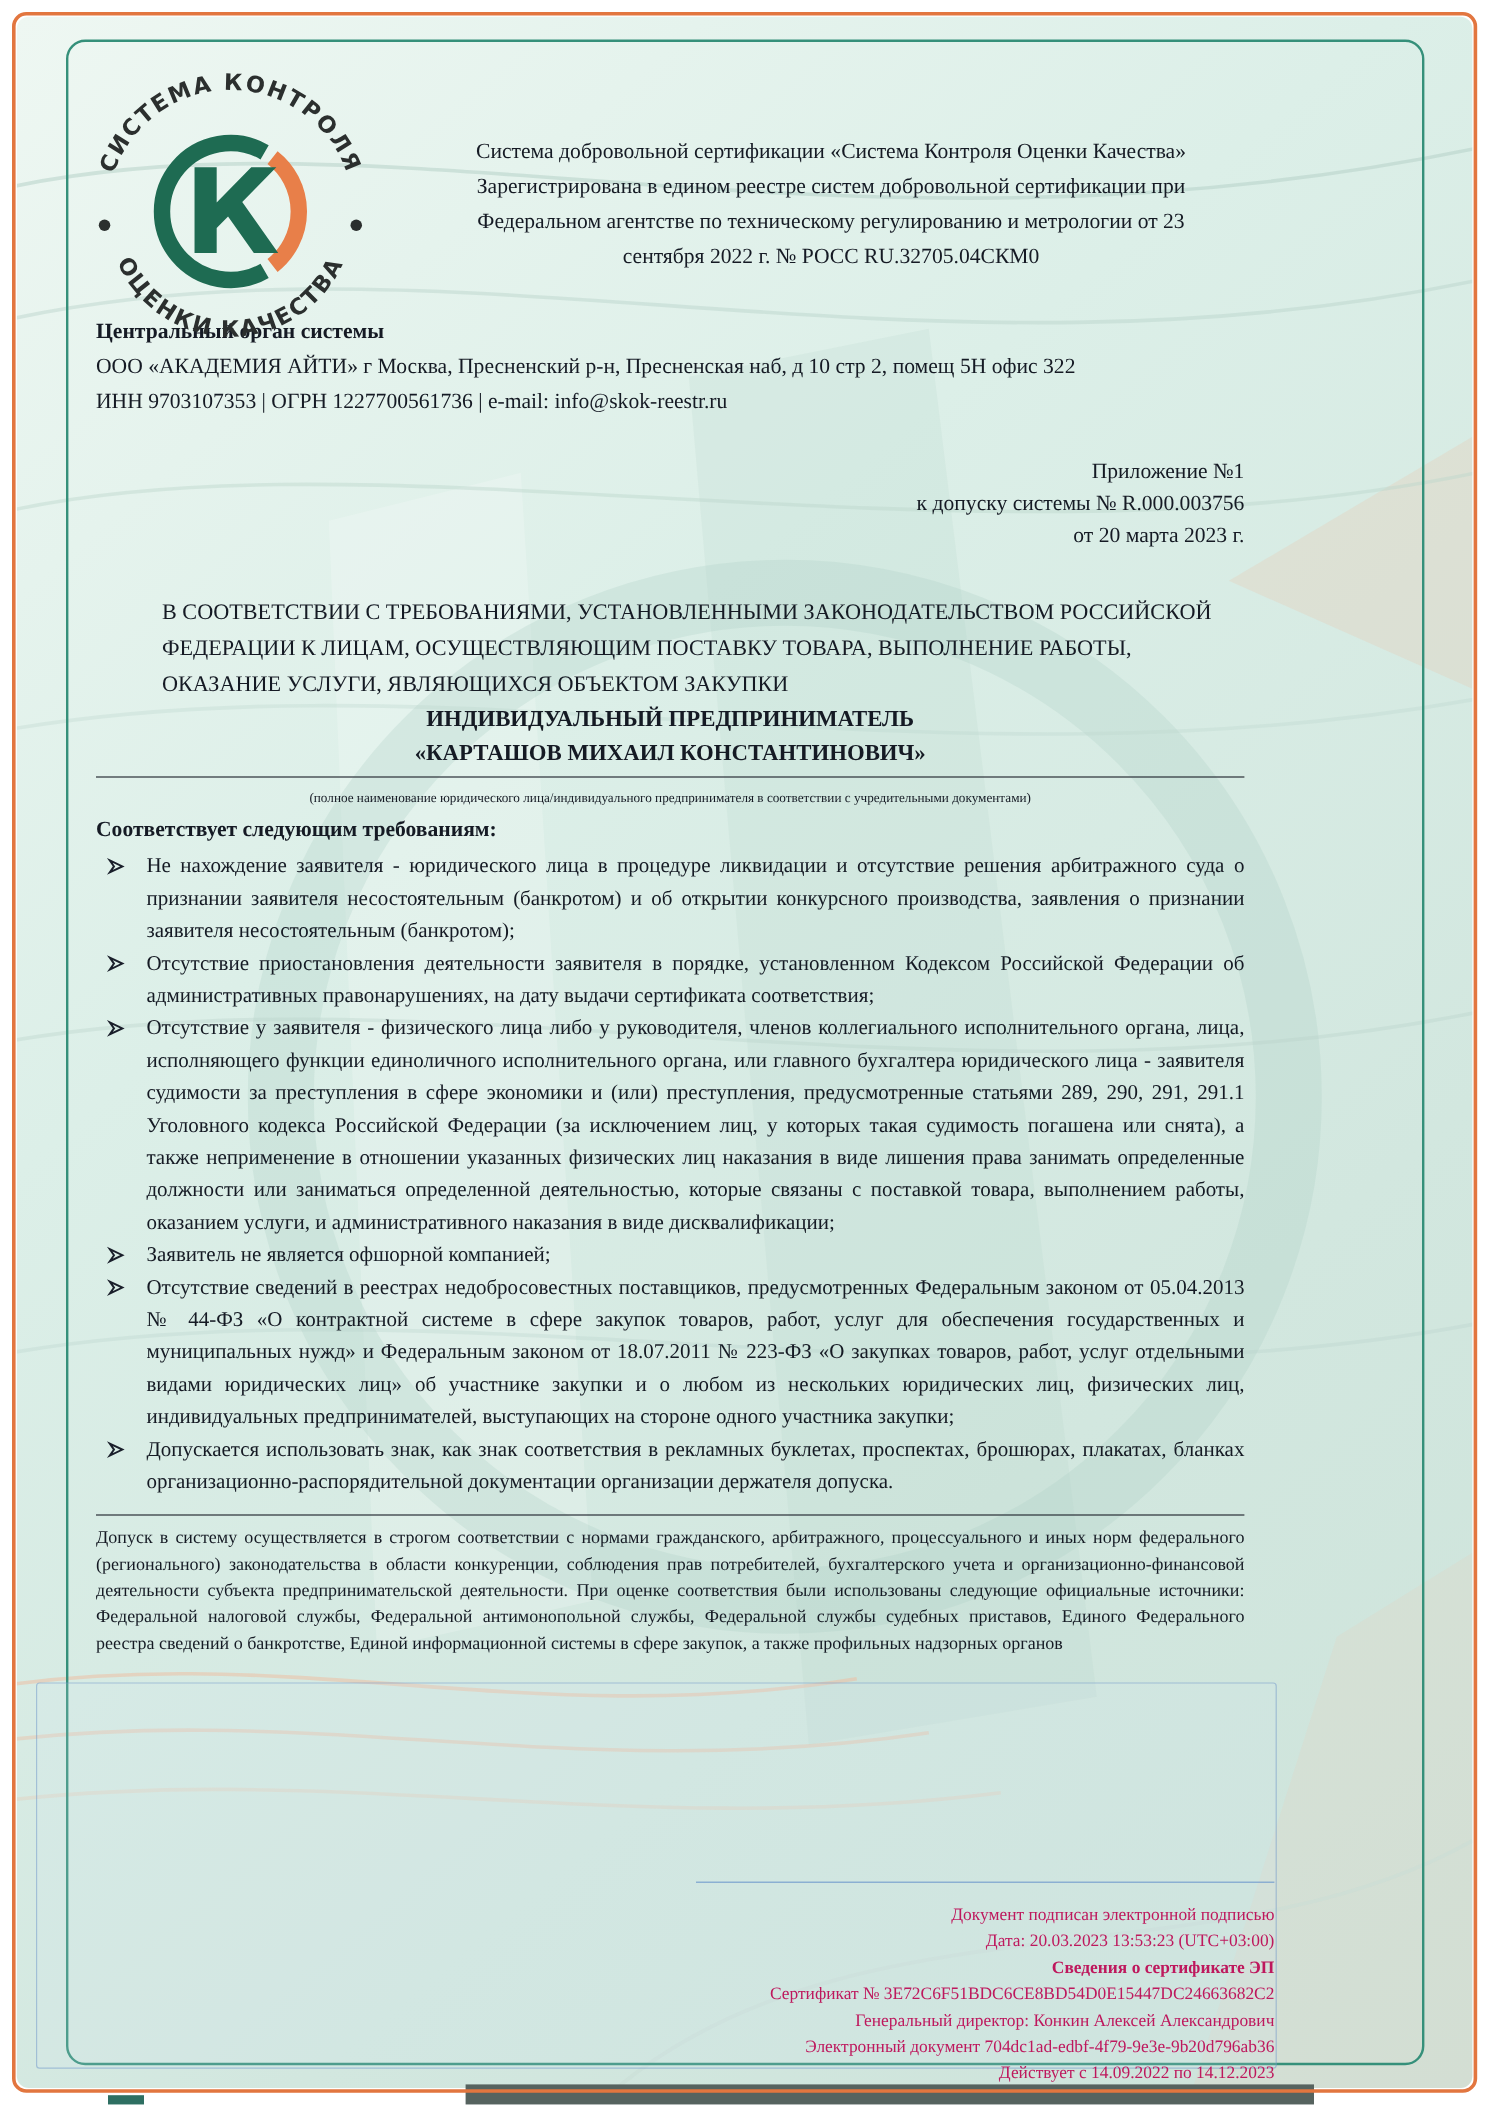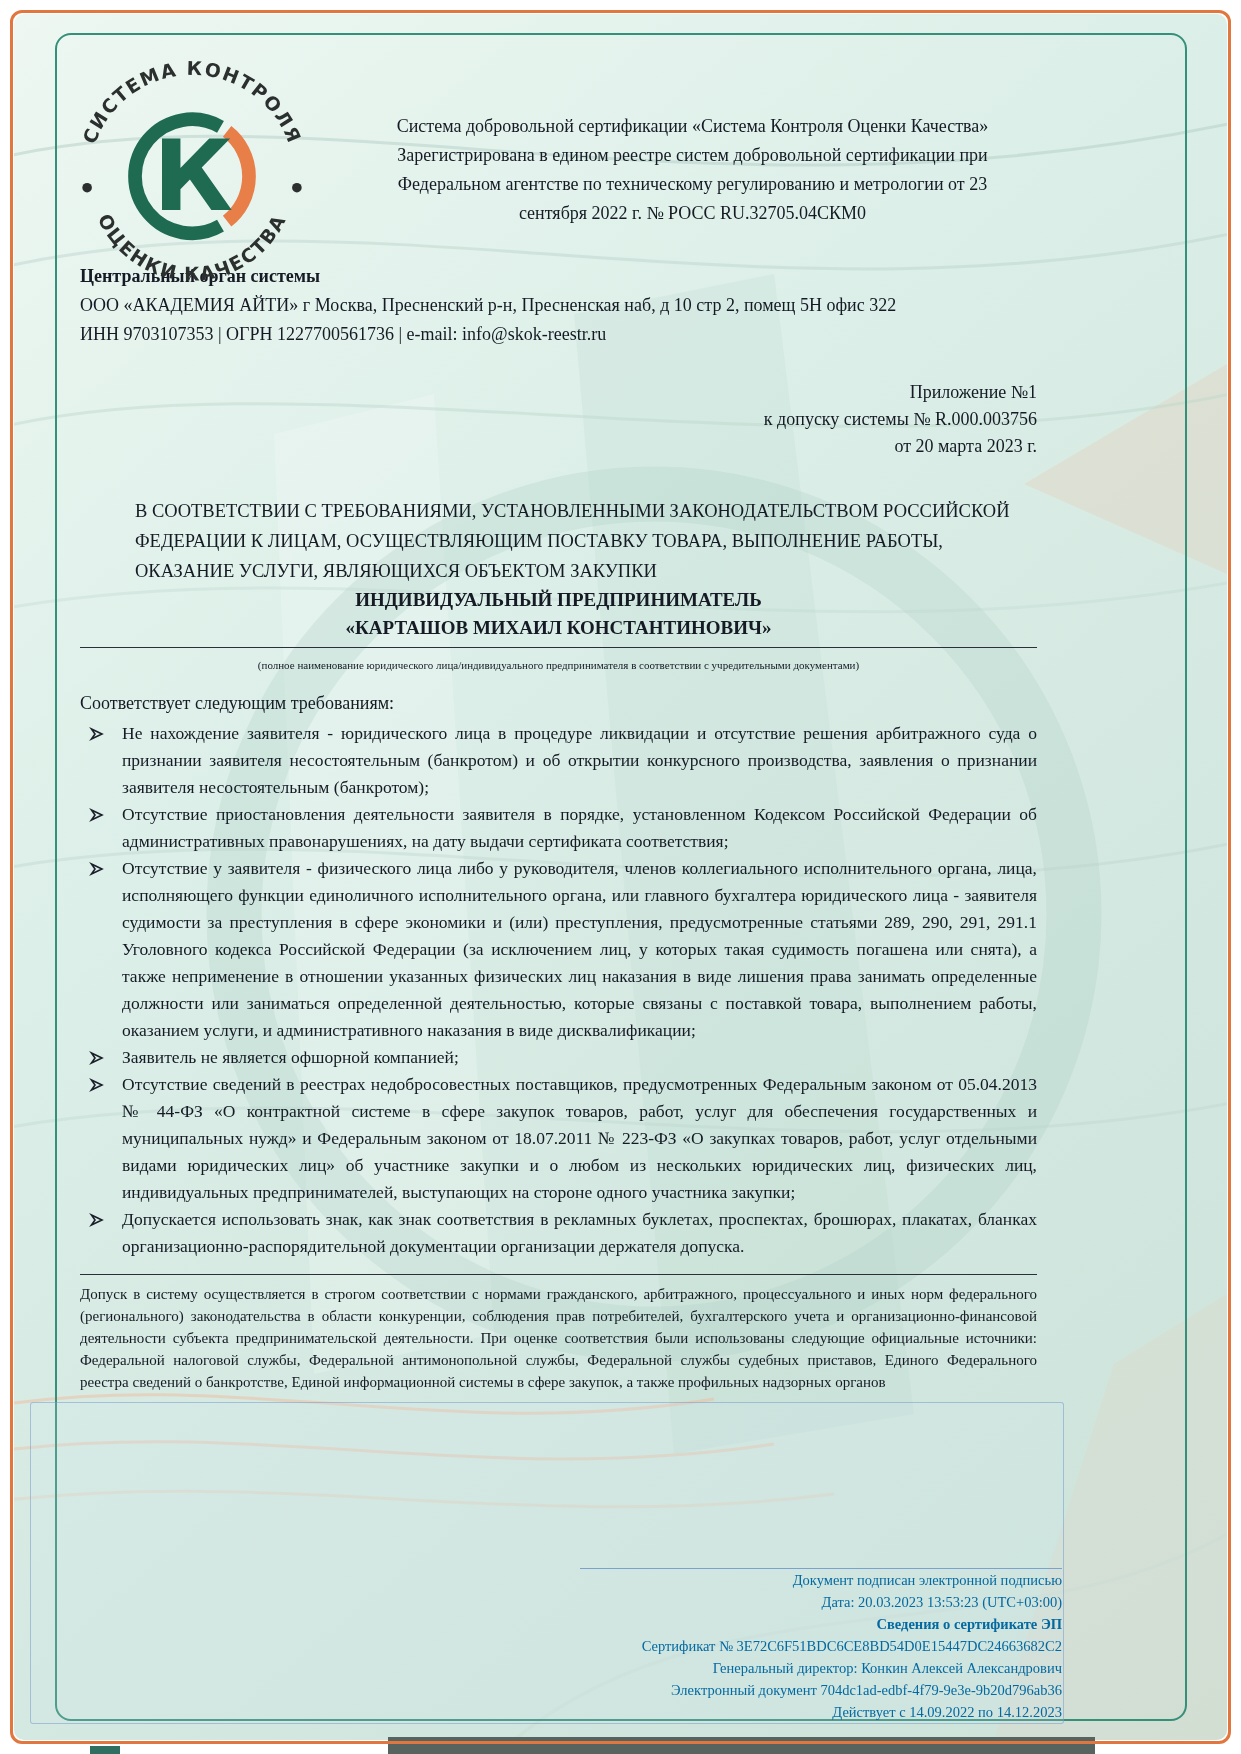--- a/index.html
+++ b/index.html
@@ -24,35 +24,35 @@
   .logo text { font-family:"DejaVu Sans","Liberation Sans",sans-serif; }
 
   .header-text { margin-left:268px; padding-top:52px; text-align:center; font-size:18px; line-height:29px; }
   .org { text-align:left; margin-top:34px; font-size:18px; line-height:29px; }
   .org-title { font-weight:bold; }
   .annex { margin-top:30px; text-align:right; font-weight:normal; font-size:18px; line-height:27px; }
   .statement { margin-top:36px; padding-left:55px; font-size:18.5px; line-height:30px; }
   .holder { text-align:center; font-weight:bold; font-size:19px; line-height:28px; }
   .holder-rule { border:0; border-top:1.5px solid #2a2f38; margin:5px 0 2px; }
   .holder-caption { text-align:center; font-size:11px; line-height:14px;margin-top:10px; }
-  .req-heading { margin-top:18px; font-weight:normal; font-size:18px; line-height:26px; }
+  .req-heading { margin-top:6px; font-weight:bold; font-size:18px; line-height:26px; }
   ul.reqs { list-style:none; margin:4px 0 0 0; padding:0; font-size:17.5px; line-height:27px; text-align:justify; }
   li.req { position:relative; padding-left:42px; }
   .bullet-icon { position:absolute; left:9px; top:6px; }
   .rule2 { margin-top:14px; border:0; border-top:1.5px solid #2a2f38; }
   .note { margin-top:4px; font-size:15px; line-height:22px; text-align:justify; }
 
   .sig-overlay {
     position:absolute; left:30px; top:1402px; width:1032px; height:320px; z-index:1;
     border:1px solid rgba(110,150,200,0.5); background:rgba(212,231,242,0.16); border-radius:3px;
   }
   .signature {
     position:absolute; left:580px; top:1568px; width:482px; z-index:2;
-    text-align:right; font-size:14.5px; line-height:22px; color:#0369a1;
-    border-top:1px solid #7ba2cf; padding-top:0;
+    text-align:right; font-size:14.5px; line-height:22px; color:#be185d;
+    border-top:1px solid #7ba2cf; padding-top:16px;
   }
   .sig-bold { font-weight:bold; }
   .bottom-bar { position:absolute; left:388px; top:1737px; width:707px; height:17px; background:#56635f; z-index:2; }
   .bottom-mark { position:absolute; left:90px; top:1746px; width:30px; height:8px; background:#2e6f62; z-index:2; }
 </style>
 </head>
 <body>
 
 <div class="page">
 

